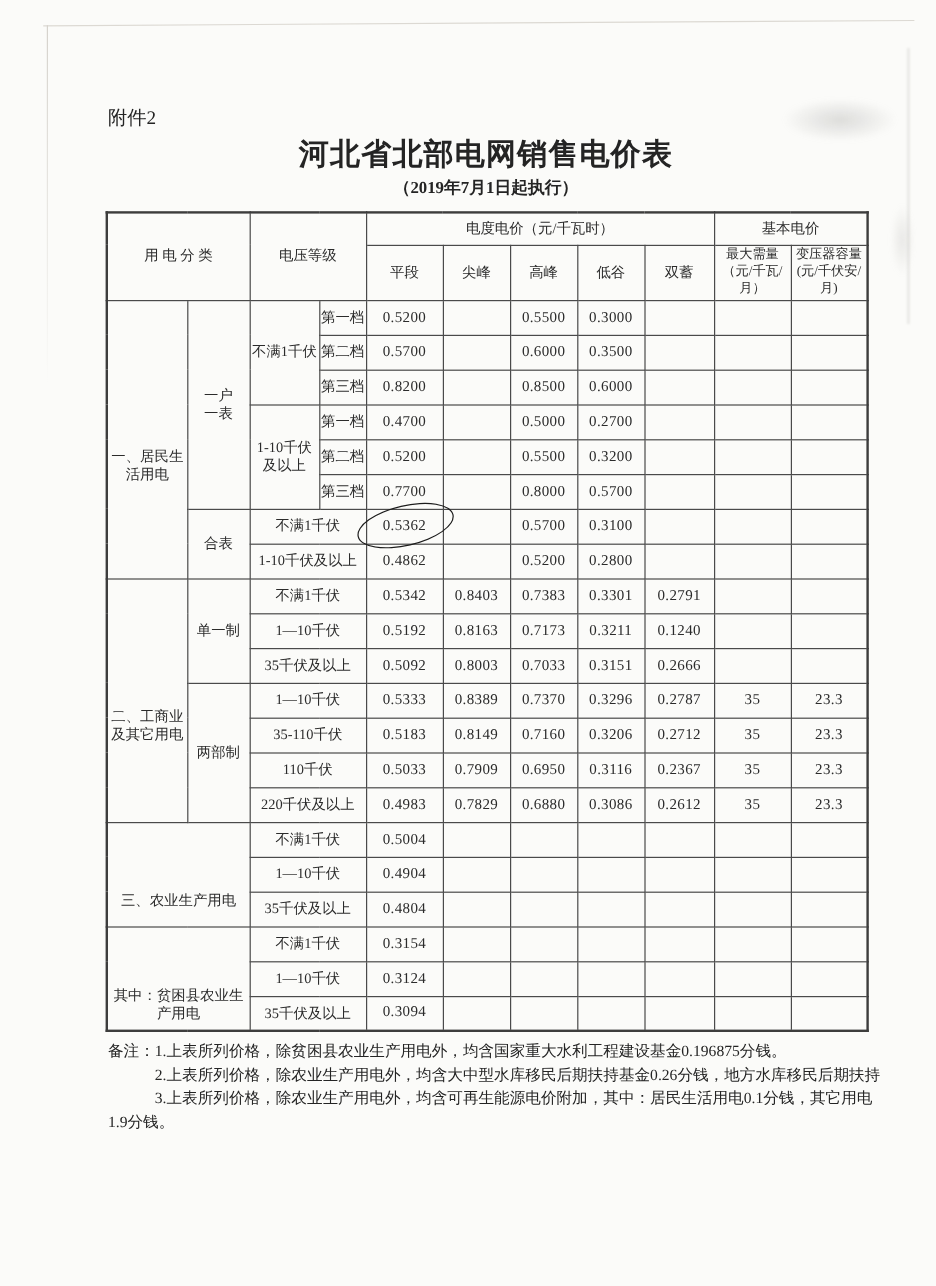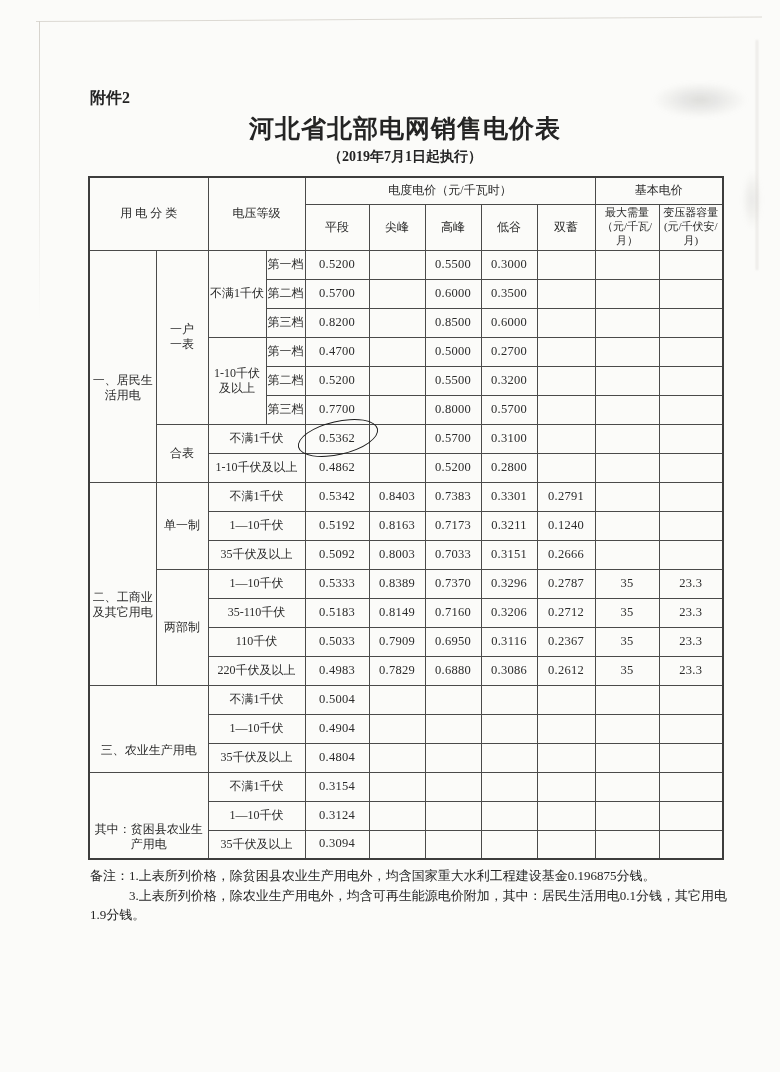--- a/index.html
+++ b/index.html
@@ -20,21 +20,21 @@
     background:linear-gradient(#d5d2cc, rgba(213,210,204,0));}
   .edge-right{position:absolute;left:756px;top:40px;width:2px;height:230px;
     background:rgba(195,193,188,.35);filter:blur(1px);}
   .smudge-1{position:absolute;left:652px;top:82px;width:96px;height:36px;
     background:radial-gradient(ellipse at center, rgba(150,150,148,.30), rgba(150,150,148,0) 70%);
     filter:blur(2px);}
   .smudge-2{position:absolute;left:742px;top:170px;width:20px;height:60px;
     background:radial-gradient(ellipse at center, rgba(170,168,164,.22), rgba(170,168,164,0) 70%);
     filter:blur(2px);}
 
-  .attachment{position:absolute;left:90px;top:88px;font-size:16px;font-weight:bold;}
+  .attachment{position:absolute;left:90px;top:88px;font-size:16px;}
   .doc-title{position:absolute;left:0;top:112px;width:810px;text-align:center;
     font-size:25px;font-weight:bold;letter-spacing:1px;}
   .doc-subtitle{position:absolute;left:0;top:148px;width:810px;text-align:center;
     font-size:14px;font-weight:bold;}
 
   table.price{
     position:absolute;left:88px;top:176px;
     border-collapse:collapse;table-layout:fixed;
     width:634px;
     font-size:12px;
@@ -338,17 +338,18 @@
           <td class=""><span class="ct"></span></td>
           <td class=""><span class="ct"></span></td>
           <td class=""><span class="ct"></span></td>
           <td class=""><span class="ct"></span></td>
         </tr>
       </tbody>
   </table>
 
   <div class="notes">
     <div class="ln">备注：1.上表所列价格，除贫困县农业生产用电外，均含国家重大水利工程建设基金0.196875分钱。</div>
+    <div class="ln ind">2.上表所列价格，除农业生产用电外，均含大中型水库移民后期扶持基金0.26分钱，地方水库移民后期扶持</div>
     <div class="ln ind">3.上表所列价格，除农业生产用电外，均含可再生能源电价附加，其中：居民生活用电0.1分钱，其它用电</div>
     <div class="ln">1.9分钱。</div>
   </div>
 
 </div>
 
 </body></html>

